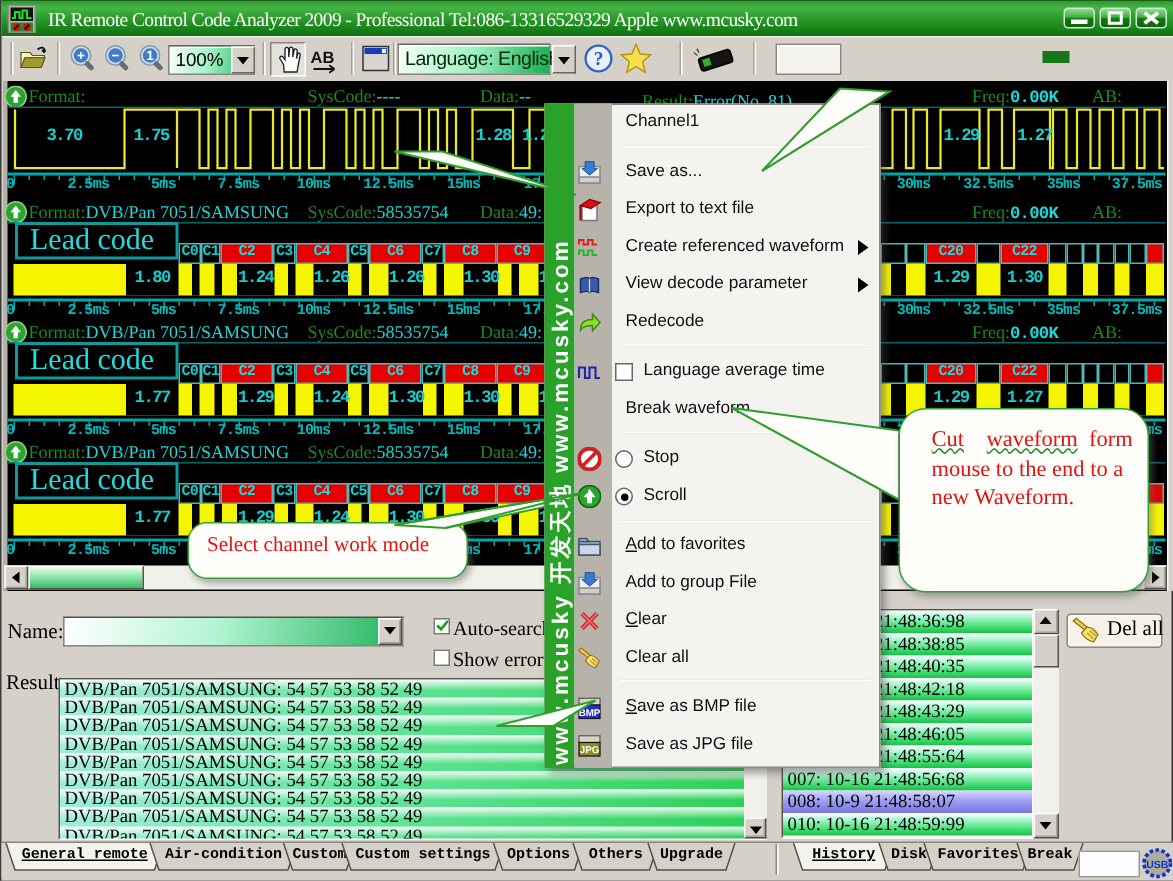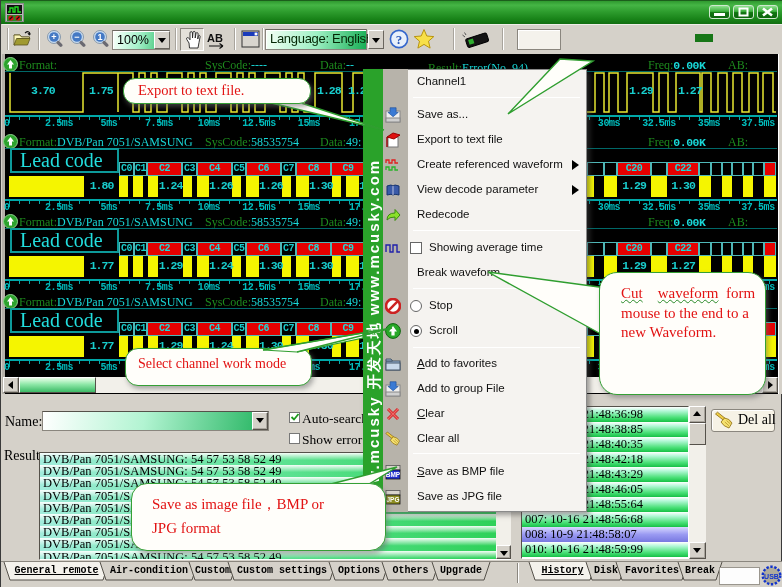--- a/index.html
+++ b/index.html
@@ -21,20 +21,21 @@
     <svg style="position:absolute;left:4px;top:3px;width:19px;height:19px;" viewBox="0 0 19 19">
 <rect x="0" y="0" width="19" height="19" fill="#8a8a8a"></rect>
       <rect x="1" y="1" width="17" height="17" fill="#b8b8b8"></rect>
 <rect x="2" y="2" width="15" height="9" fill="#101010"></rect>
 <path d="M3 9 h2 v-4 h3 v4 h2 v-5 h3 v5 h3" stroke="#22dd22" stroke-width="1.4" fill="none"></path>
 <rect x="2" y="12" width="15" height="6" fill="#2a8a2a"></rect>
 <circle cx="6" cy="15" r="2.6" fill="#dd1111"></circle>
       <circle cx="13" cy="15" r="2.6" fill="#dd1111"></circle>
 <path d="M4.5 16.5 L7.5 13.5 M11.5 16.5 L14.5 13.5" stroke="#111" stroke-width="1.2"></path>
 </svg>
+    <div style="position:absolute;left:31px;top:5px;width:540px;height:17px;color:#fff;font-family:'Liberation Serif', serif;font-size:13px;letter-spacing:-0.4px;white-space:nowrap;">IR Remote Control Code Analyzer 2009 - Professional Tel:086-13316529329 Apple www.mcusky.com</div>
     <div style="position:absolute;left:708px;top:5px;width:21px;height:14px;background:linear-gradient(180deg,#8fe08f 0%,#3db03d 45%,#117511 55%,#0d650d 100%);border:1px solid #cfe8cf;border-radius:3px;"></div>
     <svg style="position:absolute;left:708px;top:5px;width:21px;height:14px;" viewBox="0 0 21 14">
       <rect x="5" y="8" width="11" height="3" fill="#fff"></rect>
     </svg>
     <div style="position:absolute;left:732px;top:5px;width:21px;height:14px;background:linear-gradient(180deg,#8fe08f 0%,#3db03d 45%,#117511 55%,#0d650d 100%);border:1px solid #cfe8cf;border-radius:3px;"></div>
     <svg style="position:absolute;left:732px;top:5px;width:21px;height:14px;" viewBox="0 0 21 14">
       <rect x="6.5" y="3.5" width="8" height="7" fill="none" stroke="#fff" stroke-width="2"></rect>
     </svg>
     <div style="position:absolute;left:756px;top:5px;width:21px;height:14px;background:linear-gradient(180deg,#8fe08f 0%,#3db03d 45%,#117511 55%,#0d650d 100%);border:1px solid #cfe8cf;border-radius:3px;"></div>
     <svg style="position:absolute;left:756px;top:5px;width:21px;height:14px;" viewBox="0 0 21 14">
@@ -109,21 +110,21 @@
     <div style="position:absolute;left:516px;top:29px;width:44px;height:21px;border:1px solid #8a867e;background:#f4f2ec;box-shadow:inset 1px 1px 0 #fff;"></div>
     <div style="position:absolute;left:694px;top:34px;width:18px;height:8px;background:#177617;"></div>
     <div style="position:absolute;left:1px;top:54px;width:776px;height:340px;background:#000;border-left:3px solid #b5b1a9;"></div>
     <svg style="position:absolute;left:2px;top:57px;width:15px;height:15px;" viewBox="0 0 15 15">
 <circle cx="7.5" cy="7.5" r="7" fill="#2da32d" stroke="#8fd08f" stroke-width="1"></circle>
 <path d="M7.5 3 L11 7.5 L9 7.5 L9 11.5 L6 11.5 L6 7.5 L4 7.5 Z" fill="#fff"></path>
 </svg>
     <div style="position:absolute;left:18px;top:57px;line-height:13px;"><span class="gtxt">Format:</span><span class="ctxt"></span></div>
     <div style="position:absolute;left:204px;top:57px;line-height:13px;"><span class="gtxt">SysCode:</span><span class="ctxt">----</span></div>
     <div style="position:absolute;left:319px;top:57px;line-height:13px;"><span class="gtxt">Data:</span><span class="ctxt">--</span></div>
-    <div style="position:absolute;left:427px;top:58px;"><span class="gtxt">Result:</span><span class="ctxt">Error(No. 94)</span></div>
+    <div style="position:absolute;left:427px;top:58px;"><span class="gtxt">Result:</span><span class="ctxt">Error(No. 81)</span></div>
     <div style="position:absolute;left:647px;top:57px;line-height:13px;"><span class="gtxt">Freq:</span><span class="ctxt" style="font-family:'Liberation Mono', monospace;font-size:11.5px;font-weight:bold;letter-spacing:-0.5px;">0.00K</span></div>
     <div style="position:absolute;left:727px;top:57px;line-height:13px;"><span class="gtxt">AB:</span></div>
     <div style="position:absolute;left:4px;top:71px;width:772px;height:1px;background:#006868;"></div>
     <svg style="position:absolute;left:0px;top:0px;width:782px;height:400px;" width="782" height="400">
       <path d="M9 73 L9 112 L82 112 L82 73 L117 73 L117 112 L117 112 L117 73 L132 73 L132 112 L138 112 L138 73 L144 73 L144 112 L150 112 L150 73 L156 73 L156 112 L166 112 L166 73 L181 73 L181 112 L187 112 L187 73 L193 73 L193 112 L199 112 L199 73 L205 73 L205 112 L215 112 L215 73 L230 73 L230 112 L236 112 L236 73 L242 73 L242 112 L248 112 L248 73 L254 73 L254 112 L264 112 L264 73 L279 73 L279 112 L285 112 L285 73 L291 73 L291 112 L297 112 L297 73 L303 73 L303 112 L314 112 L314 73 L341 73 L341 112 L352 112 L352 73 L364 73" fill="none" stroke="#e8e832" stroke-width="1.5"></path>
       <path d="M586 112 L594 112 L594 73 L603 73 L603 112 L608 112 L608 73 L617 73 L617 112 L626 112 L626 73 L652 73 L652 112 L658 112 L658 73 L667 73 L667 112 L675 112 L675 73 L699 73 L699 112 L701 112 L701 73 L710 73 L710 112 L717 112 L717 73 L726 73 L726 112 L732 112 L732 73 L741 73 L741 112 L748 112 L748 73 L757 73 L757 112 L762 112 L762 73 L772 73 L772 112 L775 112" fill="none" stroke="#e8e832" stroke-width="1.5"></path>
     </svg>
     <div class="num" style="left:30px;top:84px;">3.70</div>
     <div class="num" style="left:88px;top:84px;">1.75</div>
     <div class="num" style="left:316px;top:84px;">1.28</div>
@@ -796,21 +797,21 @@
       <div class="mi" style="top:183px;">View decode parameter</div>
       <div style="position:absolute;left:384px;top:207px;width:16px;height:16px;"><svg width="16" height="16" viewBox="0 0 16 16">
           <path d="M2 13 q0 -7 8 -7 v-3.5 l5 5.5 l-5 5.5 v-3.5 q-6 0 -8 3 z" fill="#8ae02a" stroke="#3a8a10" stroke-width="1"></path>
         </svg></div>
       <div class="mi" style="top:208px;">Redecode</div>
       <div class="sep" style="top:230px;"></div>
       <div style="position:absolute;left:384px;top:240px;width:16px;height:16px;"><svg width="16" height="16" viewBox="0 0 16 16">
           <path d="M1 12 v-7 h4 v7 h3 v-7 h4 v7 h3" stroke="#2222aa" stroke-width="1.4" fill="none"></path>
         </svg></div>
       <div style="position:absolute;left:409px;top:242px;width:12px;height:12px;background:#fff;border:1px solid #666;"></div>
-      <div class="mi" style="left:428px;top:241px;">Showing average time</div>
+      <div class="mi" style="left:428px;top:241px;">Language average time</div>
       <div class="mi" style="top:266px;">Break waveform</div>
       <div class="sep" style="top:288px;"></div>
       <div style="position:absolute;left:384px;top:298px;width:16px;height:16px;"><svg width="16" height="16" viewBox="0 0 16 16">
           <circle cx="8" cy="8" r="7" fill="#fff" stroke="#cc2222" stroke-width="2.6"></circle>
           <path d="M3.2 12.8 L12.8 3.2" stroke="#cc2222" stroke-width="2.4"></path>
         </svg></div>
       <div style="position:absolute;left:409px;top:300px;width:12px;height:12px;background:#fff;border:1px solid #666;border-radius:50%;"></div>
       <div class="mi" style="left:428px;top:299px;">Stop</div>
       <div style="position:absolute;left:384px;top:323px;width:16px;height:16px;"><svg width="16" height="16" viewBox="0 0 16 16">
           <circle cx="8" cy="8" r="7.4" fill="#28a828" stroke="#116611"></circle>
@@ -863,15 +864,13 @@
 <path d="M559 59 L507 114 L592 61 Z" fill="#fffefa" stroke="#2f9e2f" stroke-width="1.4"></path>
 <path d="M262 101 L383 130 L294 101 Z" fill="#fffefa" stroke="#2f9e2f" stroke-width="1.4"></path>
 <path d="M262 350 L391 328 M296 352 L391 328" fill="none" stroke="#2f9e2f" stroke-width="1.3"></path>
 <path d="M598 287 L487 272 L598 333" fill="#fffefa" stroke="#2f9e2f" stroke-width="1.4"></path>
 <path d="M330 484 L396 467 L368 484 Z" fill="#fffefa" stroke="#2f9e2f" stroke-width="1.4"></path>
 </svg>
     <svg style="position:absolute;left:0px;top:0px;width:782px;height:587px;z-index:6;pointer-events:none;" width="782" height="587">
       <path d="M262 350 L362 333 L362 338 L296 352 Z" fill="#fffefa" stroke="#2f9e2f" stroke-width="1.2"></path>
     </svg>
     <div style="position:absolute;left:124px;top:348px;width:187px;height:38px;background:#fffefa;border:1.5px solid #35a035;border-radius:13px;box-shadow:2px 3px 5px rgba(110,110,110,.55);color:#e21313;font-family:'Liberation Serif', serif;font-size:14px;z-index:5;padding:7px 0 0 12px;white-space:nowrap;">Select channel work mode</div>
-    <div class="bub" style="position:absolute;left:122px;top:78px;width:188px;height:26px;padding:3px 0 0 14px;border-radius:12px;font-size:14.5px;">Export to text file.</div>
     <div class="bub" style="position:absolute;left:598px;top:272px;width:167px;height:123px;padding:11px 0 0 21px;line-height:19.5px;border-radius:18px;"><span style="text-decoration:underline wavy #2a8a2a 1px;">Cut</span>&nbsp;&nbsp;&nbsp;&nbsp;<span style="text-decoration:underline wavy #2a8a2a 1px;">waveform</span>&nbsp;&nbsp;form<br>mouse to the end to a<br>new Waveform.</div>
-    <div class="bub" style="position:absolute;left:130px;top:483px;width:255px;height:68px;padding:8px 0 0 20px;line-height:24px;border-radius:16px;">Save as image file，BMP or<br>JPG format</div>
   </div>
 </body></html>

